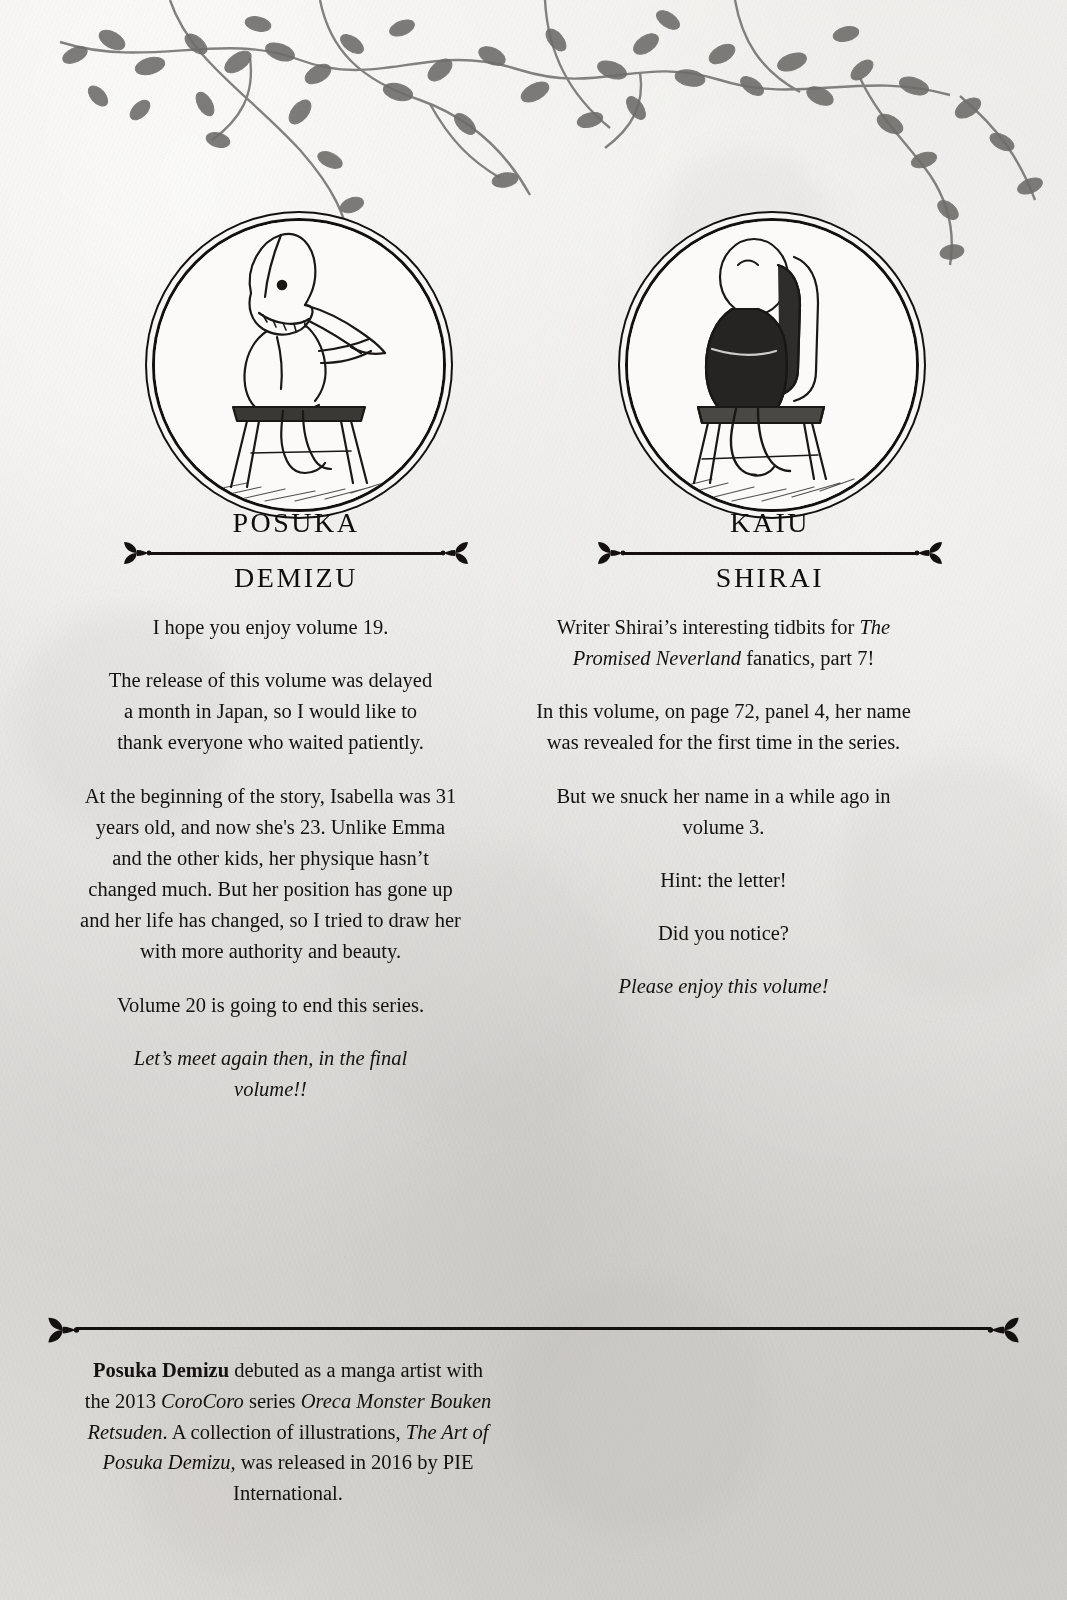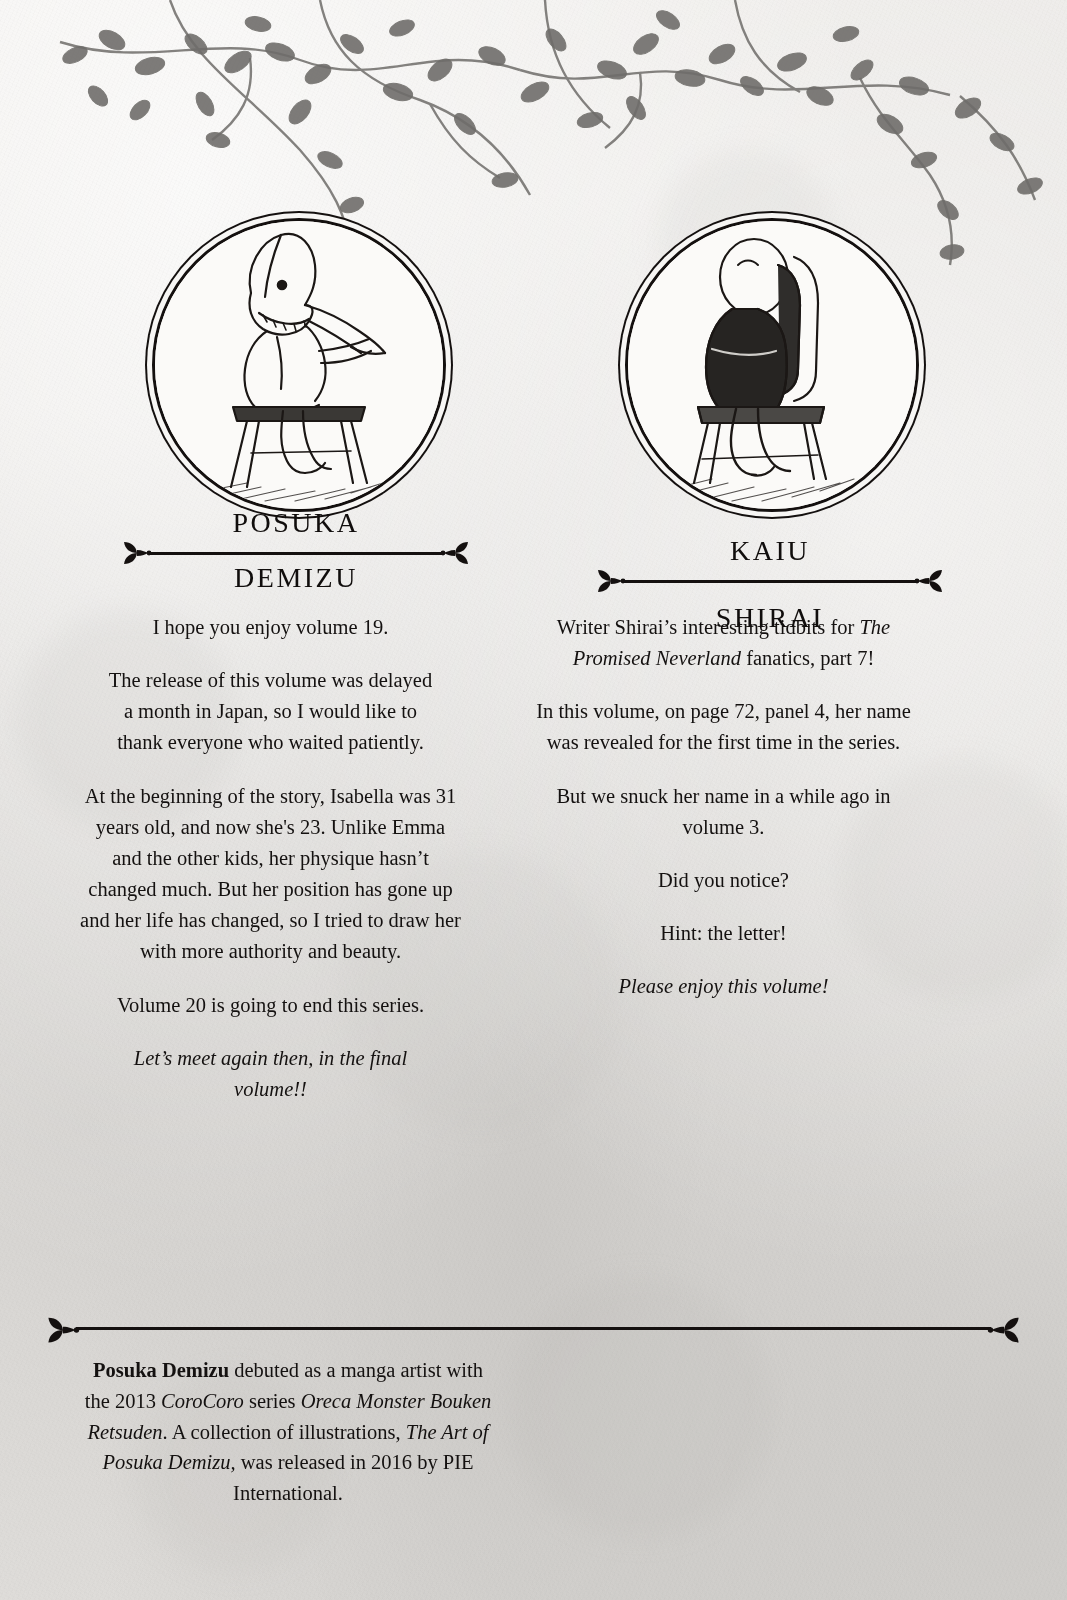--- a/index.html
+++ b/index.html
@@ -113,21 +113,21 @@
   .flourish {
     position: absolute;
     top: -6px;
     width: 30px;
     height: 32px;
   }
   .flourish.lt { left: -4px; }
   .flourish.rt { right: -4px; transform: scaleX(-1); }
 
   .np-left  { left: 126px; top: 505px; }
-  .np-right { left: 600px; top: 533px; }
+  .np-right { left: 600px; top: 505px; }
 
   
   .columns {
     position: absolute;
     top: 612px;
     left: 0;
     width: 914px;
     display: flex;
   }
   .col {
@@ -464,37 +464,37 @@
     </svg>
     <svg class="flourish rt" viewBox="0 0 30 32">
       <g fill="#14100f">
         <path d="M15 16 C 8 16, 3 12, 2 5 C 9 5, 14 9, 15 16 Z"></path>
         <path d="M15 16 C 8 16, 3 20, 2 27 C 9 27, 14 23, 15 16 Z"></path>
         <path d="M15 13 C 20 13, 24 15, 26 16 C 24 17, 20 19, 15 19 Z"></path>
         <circle cx="27" cy="16" r="2.4"></circle>
       </g>
     </svg>
   </div>
-  <div class="nm-line2" style="margin-top:30px;">SHIRAI</div>
+  <div class="nm-line2" style="margin-top:18px;">SHIRAI</div>
 </div>
 
 <div class="columns">
   <div class="col left">
     <p class="narrow">I hope you enjoy volume 19.</p>
     <p class="narrow">The release of this volume was delayed a month in Japan, so I would like to thank everyone who waited patiently.</p>
     <p>At the beginning of the story, Isabella was 31 years old, and now she's 23. Unlike Emma and the other kids, her physique hasn’t changed much. But her position has gone up and her life has changed, so I tried to draw her with more authority and beauty.</p>
     <p>Volume 20 is going to end this series.</p>
     <p class="narrow">Let’s meet again then, in the final volume!!</p>
   </div>
   <div class="col right">
     <p id="shirai-p0">Writer Shirai’s interesting tidbits for <em>The Promised Neverland</em> fanatics, part 7!</p>
     <p>In this volume, on page 72, panel 4, her name was revealed for the first time in the series.</p>
     <p>But we snuck her name in a while ago in volume 3.</p>
+    <p>Hint: the letter!</p>
     <p>Did you notice?</p>
-    <p>Hint: the letter!</p>
     <p>Please enjoy this volume!</p>
   </div>
 </div>
 
 <div class="bottom-rule">
   <div class="bar"></div>
   <svg class="flourish lt" viewBox="0 0 30 32">
     <g fill="#14100f">
       <path d="M15 16 C 8 16, 3 12, 2 5 C 9 5, 14 9, 15 16 Z"></path>
       <path d="M15 16 C 8 16, 3 20, 2 27 C 9 27, 14 23, 15 16 Z"></path>

